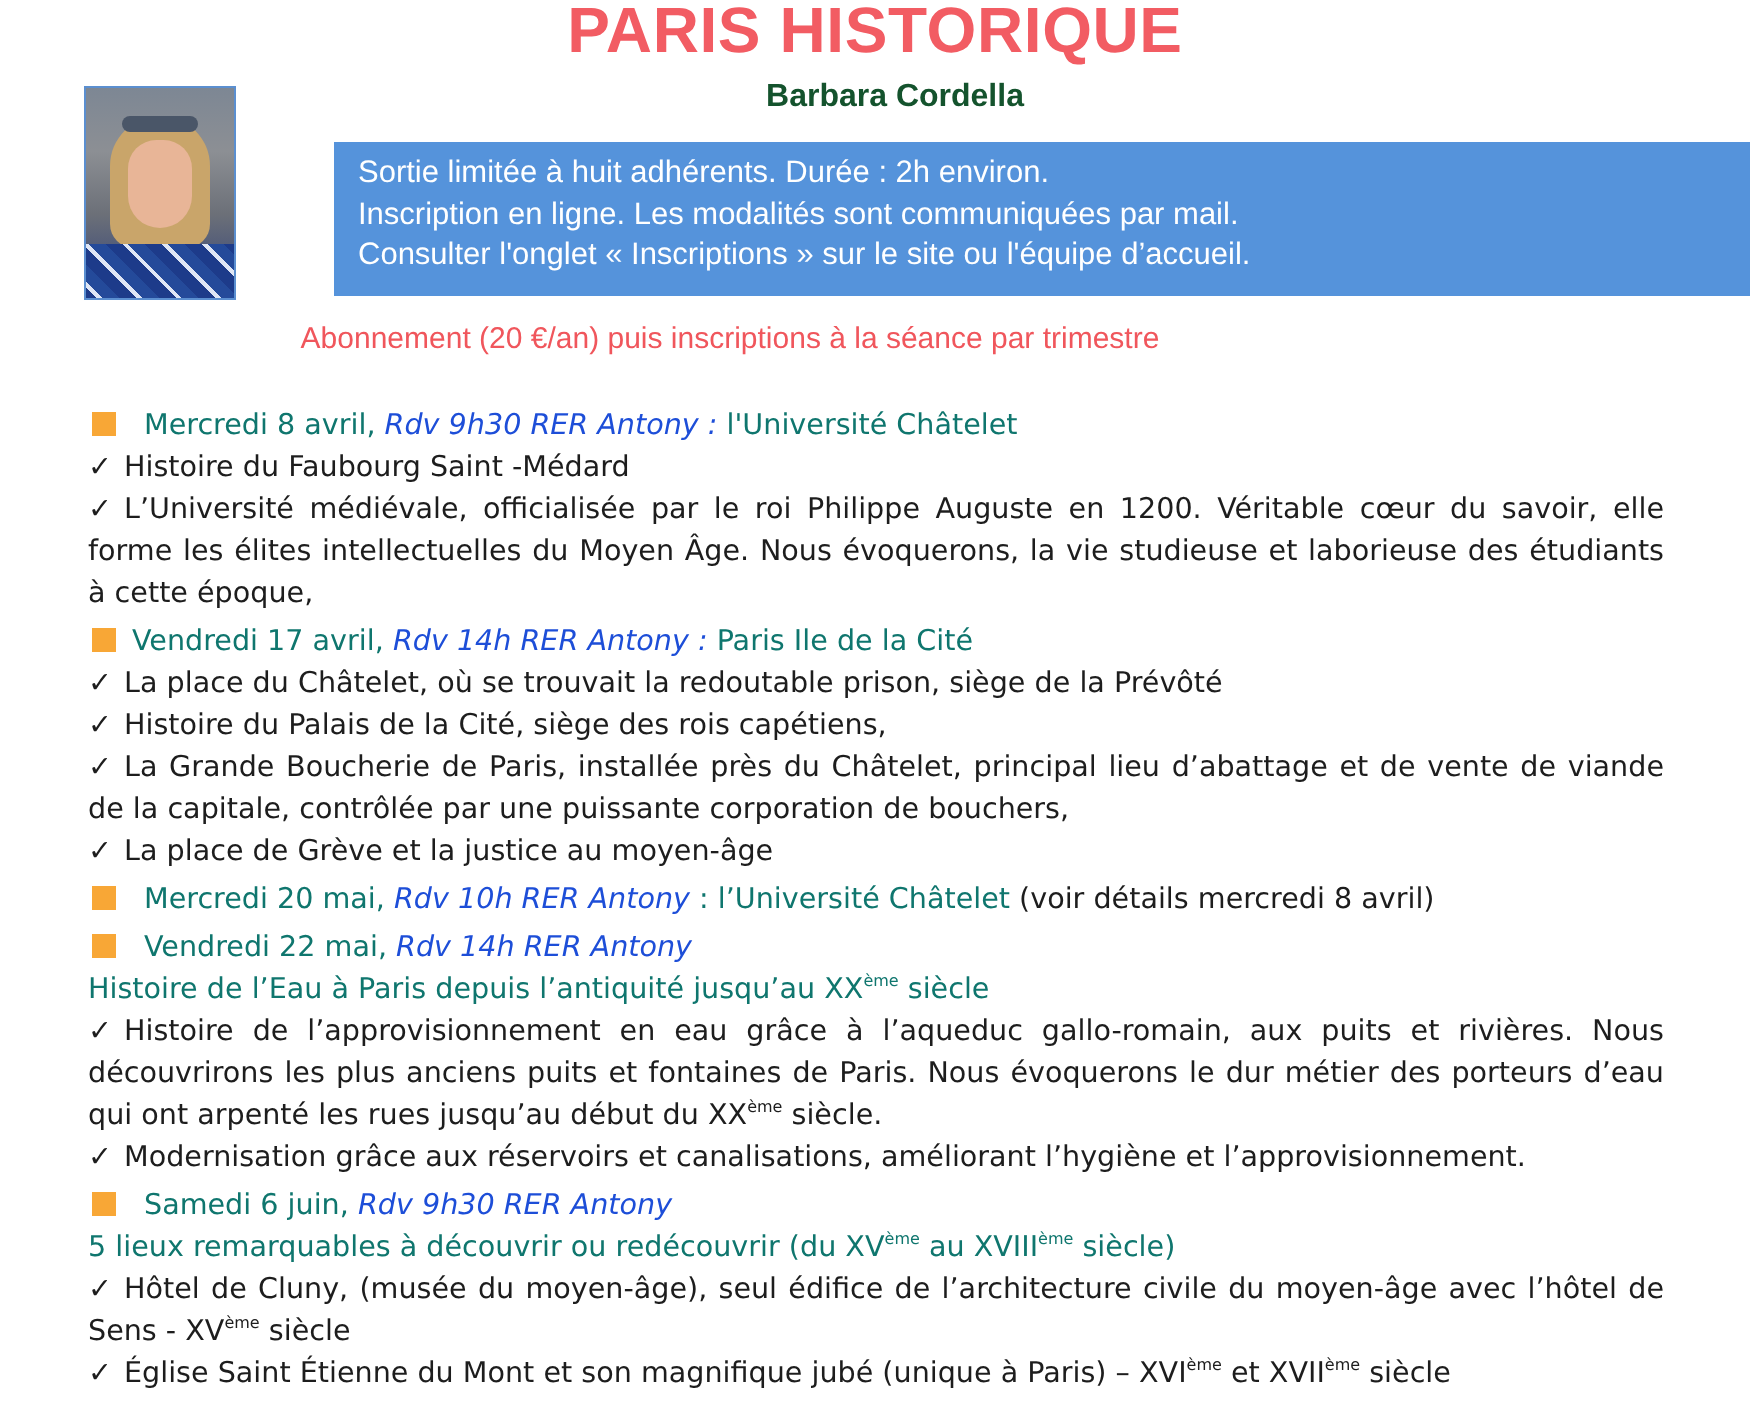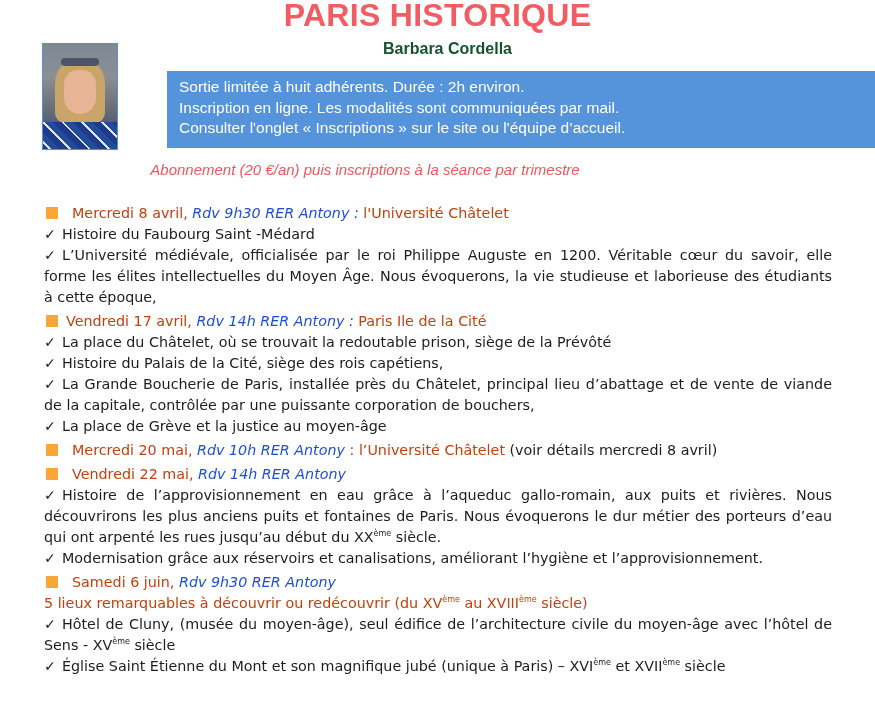--- a/index.html
+++ b/index.html
@@ -22,28 +22,28 @@
                       border-radius: 4px; background: #4a5668; }
     .photo .shirt { position: absolute; left: 0; top: 78px; width: 74px; height: 30px;
                     background: repeating-linear-gradient(45deg, #1d3b8a 0 6px, #dfe6f5 6px 8px, #244a9a 8px 14px); }
     .infobox { position: absolute; left: 167px; top: 71px; width: 736px; height: 77px;
                background: #5593db; color: #ffffff; box-sizing: border-box;
                padding: 6px 0 0 12px; font-family: "Liberation Sans", sans-serif; font-size: 15.5px;
                line-height: 20.5px; }
     .infobox div { white-space: nowrap; }
     .subscription { position: absolute; top: 161px; left: 0; width: 710px; text-align: center;
                     font-family: "Liberation Sans", sans-serif; font-size: 15px; color: #f0565c;
-                    padding-left: 20px; box-sizing: border-box; font-style: italic; }
+                    padding-left: 20px; box-sizing: border-box; }
     .content { position: absolute; top: 203px; left: 44px; width: 790px;
                font-size: 14.3px; line-height: 21px; }
     .line { white-space: nowrap; }
     .just { text-align: justify; text-align-last: left; white-space: normal; }
     .sq { display: inline-block; width: 12px; height: 12px; background: #f8a736;
           margin: 0 14px 0 2px; vertical-align: -1px; }
-    .blue { color: #c2410c; }
+    .blue { color: #0f766e; }
     .red { color: #1d4ed8; font-style: italic; }
     .check { display: inline-block; width: 18px; }
     sup { font-size: 8px; vertical-align: 6px; line-height: 0; }
     .gap { height: 3px; }
   </style>
 </head>
 <body>
 
 <div class="title">PARIS HISTORIQUE</div>
 <div class="author">Barbara Cordella</div>
@@ -82,20 +82,21 @@
   <div class="gap"></div>
 
   <div class="line">
     <span class="sq"></span><span class="blue">Mercredi 20 mai,</span> <span class="red">Rdv 10h RER Antony</span><span class="blue"> : </span><span class="blue">l’Université Châtelet</span><span> (voir détails mercredi 8 avril)</span>
   </div>
   <div class="gap"></div>
 
   <div class="line">
     <span class="sq"></span><span class="blue">Vendredi 22 mai,</span> <span class="red">Rdv 14h RER Antony</span>
   </div>
+  <div class="line blue"><span>Histoire de l’Eau à Paris depuis l’antiquité jusqu’au XX</span><sup>ème</sup><span> siècle</span></div>
   <div class="just" style="width:788px"><span class="check">✓</span><span>Histoire de l’approvisionnement en eau grâce à l’aqueduc gallo-romain, aux puits et rivières. Nous découvrirons les plus anciens puits et fontaines de Paris. Nous évoquerons le dur métier des porteurs d’eau qui ont arpenté les rues jusqu’au début du XX</span><sup>ème</sup><span> siècle.</span></div>
   <div class="line"><span class="check">✓</span><span>Modernisation grâce aux réservoirs et canalisations, améliorant l’hygiène et l’approvisionnement.</span></div>
   <div class="gap"></div>
 
   <div class="line">
     <span class="sq"></span><span class="blue">Samedi 6 juin,</span> <span class="red">Rdv 9h30 RER Antony</span>
   </div>
   <div class="line blue"><span>5 lieux remarquables à découvrir ou redécouvrir (du XV</span><sup>ème</sup><span> au XVIII</span><sup>ème</sup><span> siècle)</span></div>
   <div class="just" style="width:788px"><span class="check">✓</span><span>Hôtel de Cluny, (musée du moyen-âge), seul édifice de l’architecture civile du moyen-âge avec l’hôtel de Sens - XV</span><sup>ème</sup><span> siècle</span></div>
   <div class="line"><span class="check">✓</span><span>Église Saint Étienne du Mont et son magnifique jubé (unique à Paris) – XVI</span><sup>ème</sup><span> et XVII</span><sup>ème</sup><span> siècle</span></div>

